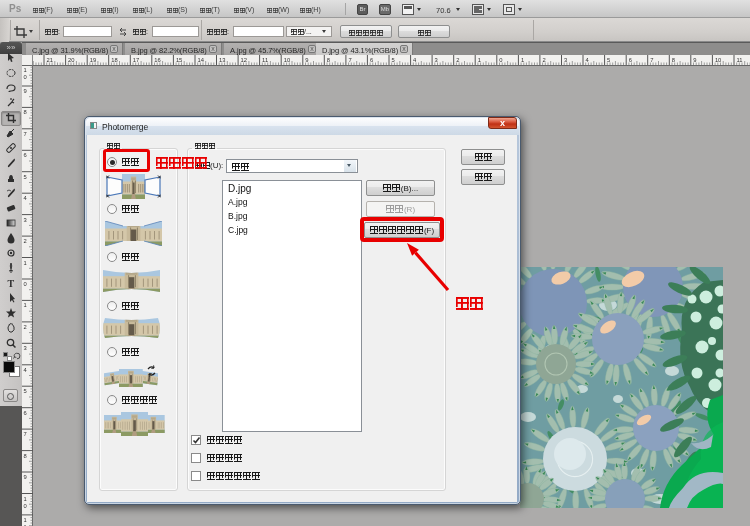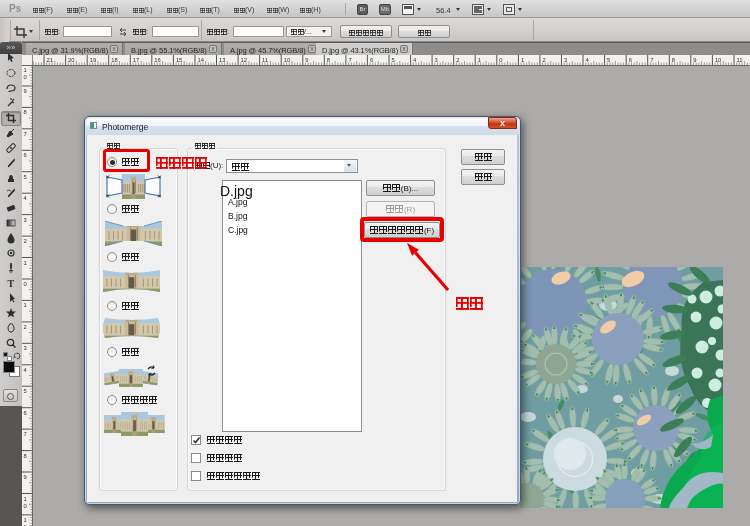--- a/index.html
+++ b/index.html
@@ -29,21 +29,21 @@
 <div class="abs" style="left:233px;top:6px;font-size:7px;color:#3a3a3a;white-space:nowrap"><i class="cj" style="width:5px;height:5px;color:#3a3a3a;"></i><i class="cj" style="width:5px;height:5px;color:#3a3a3a;"></i>(V)</div>
 <div class="abs" style="left:266px;top:6px;font-size:7px;color:#3a3a3a;white-space:nowrap"><i class="cj" style="width:5px;height:5px;color:#3a3a3a;"></i><i class="cj" style="width:5px;height:5px;color:#3a3a3a;"></i>(W)</div>
 <div class="abs" style="left:299px;top:6px;font-size:7px;color:#3a3a3a;white-space:nowrap"><i class="cj" style="width:5px;height:5px;color:#3a3a3a;"></i><i class="cj" style="width:5px;height:5px;color:#3a3a3a;"></i>(H)</div>
 <div class="abs" style="left:345px;top:3px;width:1px;height:12px;background:#a5a5a5"></div>
 <div class="abs" style="left:357px;top:4px;width:11px;height:11px;background:#5c5c5c;border:1px solid #444;border-radius:2px;color:#ddd;font-size:6px;text-align:center;line-height:9px">Br</div>
 <div class="abs" style="left:379px;top:4px;width:12px;height:11px;background:#6a6a6a;border:1px solid #444;border-radius:2px;color:#ddd;font-size:6px;text-align:center;line-height:9px">Mb</div>
 <div class="abs" style="left:402px;top:4px;width:12px;height:11px;background:#f2f2f2;border:1px solid #555">
       <div style="margin:1px;height:3px;background:#555"></div>
     </div>
 <div class="abs dar" style="left:417px;top:8px;border-top-color:#333"></div>
-<div class="abs" style="left:436px;top:6px;font-size:7.5px;color:#333">56.4</div>
+<div class="abs" style="left:436px;top:6px;font-size:7.5px;color:#333">70.6</div>
 <div class="abs dar" style="left:456px;top:8px;border-top-color:#333"></div>
 <div class="abs" style="left:472px;top:4px;width:12px;height:11px;background:#e8e8e8;border:1px solid #555">
       <div style="position:absolute;left:1px;top:1px;width:5px;height:7px;background:#666"></div>
       <div style="position:absolute;right:1px;top:1px;width:3px;height:3px;background:#666"></div>
       <div style="position:absolute;right:1px;bottom:1px;width:3px;height:3px;background:#666"></div>
     </div>
 <div class="abs dar" style="left:487px;top:8px;border-top-color:#333"></div>
 <div class="abs" style="left:503px;top:4px;width:12px;height:11px;background:#e8e8e8;border:1px solid #555">
       <div style="position:absolute;left:2px;top:2px;right:2px;bottom:2px;border:1px solid #555"></div>
     </div>
@@ -69,21 +69,21 @@
 <div class="abs lbl" style="left:206px;top:28px;font-size:7px"><i class="cj" style="width:6px;height:6px;color:#2a2a2a;"></i><i class="cj" style="width:6px;height:6px;color:#2a2a2a;"></i><i class="cj" style="width:6px;height:6px;color:#2a2a2a;"></i>:</div>
 <div class="abs" style="left:233px;top:26px;width:51px;height:11px;background:#fff;border:1px solid #9c9996"></div>
 <div class="abs" style="left:286px;top:26px;width:46px;height:11px;background:#f4f3f2;border:1px solid #9c9996;font-size:7px;color:#1a1a1a;padding:1px 0 0 3px"><i class="cj" style="width:6px;height:6px;color:#2a2a2a;"></i><i class="cj" style="width:6px;height:6px;color:#2a2a2a;"></i>/...</div>
 <div class="abs dar" style="left:322px;top:30px"></div>
 <div class="btn" style="left:340px;top:25px;width:52px;height:13px;line-height:12px"><i class="cj" style="width:6px;height:6px;color:#2a2a2a;"></i><i class="cj" style="width:6px;height:6px;color:#2a2a2a;"></i><i class="cj" style="width:6px;height:6px;color:#2a2a2a;"></i><i class="cj" style="width:6px;height:6px;color:#2a2a2a;"></i><i class="cj" style="width:6px;height:6px;color:#2a2a2a;"></i></div>
 <div class="btn" style="left:398px;top:25px;width:52px;height:13px;line-height:12px"><i class="cj" style="width:6px;height:6px;color:#2a2a2a;"></i><i class="cj" style="width:6px;height:6px;color:#2a2a2a;"></i></div>
 <div class="abs" style="left:533px;top:20px;width:1px;height:20px;background:#aaa7a4"></div>
 <div class="abs" style="left:22px;top:42px;width:728px;height:13px;background:#8e8d8c;border-top:1px solid #5a5a5a"></div>
 <div class="abs" style="left:26px;top:43px;width:97px;height:12px;background:linear-gradient(#b2b0af,#a5a3a2);border-right:1px solid #7a7978;font-size:7.5px;color:#262626;white-space:nowrap;padding:2.5px 0 0 6px;letter-spacing:-0.1px">C.jpg @ 31.9%(RGB/8)</div>
 <div class="abs" style="left:110px;top:45px;width:8px;height:8px;border:1px solid #777;border-radius:2px;background:#c2c1c0;font-size:7px;line-height:6px;text-align:center;color:#555">x</div>
-<div class="abs" style="left:125px;top:43px;width:97px;height:12px;background:linear-gradient(#b2b0af,#a5a3a2);border-right:1px solid #7a7978;font-size:7.5px;color:#262626;white-space:nowrap;padding:2.5px 0 0 6px;letter-spacing:-0.1px">B.jpg @ 55.1%(RGB/8)</div>
+<div class="abs" style="left:125px;top:43px;width:97px;height:12px;background:linear-gradient(#b2b0af,#a5a3a2);border-right:1px solid #7a7978;font-size:7.5px;color:#262626;white-space:nowrap;padding:2.5px 0 0 6px;letter-spacing:-0.1px">B.jpg @ 82.2%(RGB/8)</div>
 <div class="abs" style="left:209px;top:45px;width:8px;height:8px;border:1px solid #777;border-radius:2px;background:#c2c1c0;font-size:7px;line-height:6px;text-align:center;color:#555">x</div>
 <div class="abs" style="left:224px;top:43px;width:97px;height:12px;background:linear-gradient(#b2b0af,#a5a3a2);border-right:1px solid #7a7978;font-size:7.5px;color:#262626;white-space:nowrap;padding:2.5px 0 0 6px;letter-spacing:-0.1px">A.jpg @ 45.7%(RGB/8)</div>
 <div class="abs" style="left:308px;top:45px;width:8px;height:8px;border:1px solid #777;border-radius:2px;background:#c2c1c0;font-size:7px;line-height:6px;text-align:center;color:#555">x</div>
 <div class="abs" style="left:316px;top:43px;width:97px;height:12px;background:linear-gradient(#d2d1d0,#c9c8c7);border-right:1px solid #7a7978;font-size:7.5px;color:#262626;white-space:nowrap;padding:2.5px 0 0 6px;letter-spacing:-0.1px">D.jpg @ 43.1%(RGB/8)</div>
 <div class="abs" style="left:400px;top:45px;width:8px;height:8px;border:1px solid #777;border-radius:2px;background:#c2c1c0;font-size:7px;line-height:6px;text-align:center;color:#555">x</div>
 <div class="abs" style="left:22px;top:55px;width:11px;height:11px;background:#f2f1ef;border-right:1px solid #888;border-bottom:1px solid #666"></div>
 <svg class="abs" style="left:33px;top:55px" width="717" height="11" viewBox="0 0 717 11">
       <rect width="717" height="11" fill="#f2f1ef"></rect>
       <line x1="0" y1="10.5" x2="717" y2="10.5" stroke="#666"></line>
       <line x1="-10.5" y1="0" x2="-10.5" y2="10" stroke="#555" stroke-width="1"></line>
@@ -1680,21 +1680,21 @@
           <path d="M21.6 24.0 L23.8 19.2 H30.2 L32.4 24.0 Z" fill="#b09c80"></path>
         </g>
       </g>
     </svg>
 <div class="abs lbl" style="left:194px;top:161px;font-size:8px"><i class="cj" style="width:7px;height:7px;color:#1a1a1a;"></i><i class="cj" style="width:7px;height:7px;color:#1a1a1a;"></i>(U):</div>
 <div class="abs" style="left:226px;top:159px;width:132px;height:14px;background:#fff;border:1px solid #8a9097"></div>
 <div class="abs lbl" style="left:231px;top:162px"><i class="cj" style="width:8px;height:8px;color:#1a1a1a;"></i><i class="cj" style="width:8px;height:8px;color:#1a1a1a;"></i></div>
 <div class="abs" style="left:344px;top:160px;width:12px;height:12px;background:linear-gradient(#f2f6fa,#d8e2ea)"></div>
 <div class="abs dar" style="left:347px;top:164px;border-top-color:#4a5a66"></div>
 <div class="abs" style="left:222px;top:180px;width:140px;height:252px;background:#fff;border:1px solid #8a9097"></div>
-<div class="abs" style="left:220px;top:183px;font-size:14px;color:#111">D.jpg</div>
+<div class="abs" style="left:228px;top:183px;font-size:10px;color:#111">D.jpg</div>
 <div class="abs" style="left:228px;top:197px;font-size:8.5px;color:#111">A.jpg</div>
 <div class="abs" style="left:228px;top:211px;font-size:8.5px;color:#111">B.jpg</div>
 <div class="abs" style="left:228px;top:225px;font-size:8.5px;color:#111">C.jpg</div>
 <div class="btn" style="left:366px;top:180px;width:69px;height:16px;line-height:15px;font-size:8px"><i class="cj" style="width:8px;height:8px;color:#1a1a1a;"></i><i class="cj" style="width:8px;height:8px;color:#1a1a1a;"></i>(B)...</div>
 <div class="abs" style="left:366px;top:201px;width:69px;height:16px;border:1px solid #b5b2ad;border-radius:2px;background:#f4f4f3;font-size:8px;color:#9d9d9d;text-align:center;line-height:15px"><i class="cj" style="width:8px;height:8px;color:#9d9d9d;"></i><i class="cj" style="width:8px;height:8px;color:#9d9d9d;"></i>(R)</div>
 <div class="btn" style="left:364px;top:222px;width:76px;height:16px;line-height:15px;font-size:8px"><i class="cj" style="width:8px;height:8px;color:#1a1a1a;"></i><i class="cj" style="width:8px;height:8px;color:#1a1a1a;"></i><i class="cj" style="width:8px;height:8px;color:#1a1a1a;"></i><i class="cj" style="width:8px;height:8px;color:#1a1a1a;"></i><i class="cj" style="width:8px;height:8px;color:#1a1a1a;"></i><i class="cj" style="width:8px;height:8px;color:#1a1a1a;"></i>(F)</div>
 <div class="btn" style="left:461px;top:149px;width:44px;height:16px;line-height:15px"><i class="cj" style="width:8px;height:8px;color:#1a1a1a;"></i><i class="cj" style="width:8px;height:8px;color:#1a1a1a;"></i></div>
 <div class="btn" style="left:461px;top:169px;width:44px;height:16px;line-height:15px"><i class="cj" style="width:8px;height:8px;color:#1a1a1a;"></i><i class="cj" style="width:8px;height:8px;color:#1a1a1a;"></i></div>
 <div class="abs" style="left:191px;top:435px;width:10px;height:10px;background:#fff;border:1px solid #8a8a8a"></div>
     <svg class="abs" style="left:192px;top:436px" width="9" height="9" viewBox="0 0 9 9">

